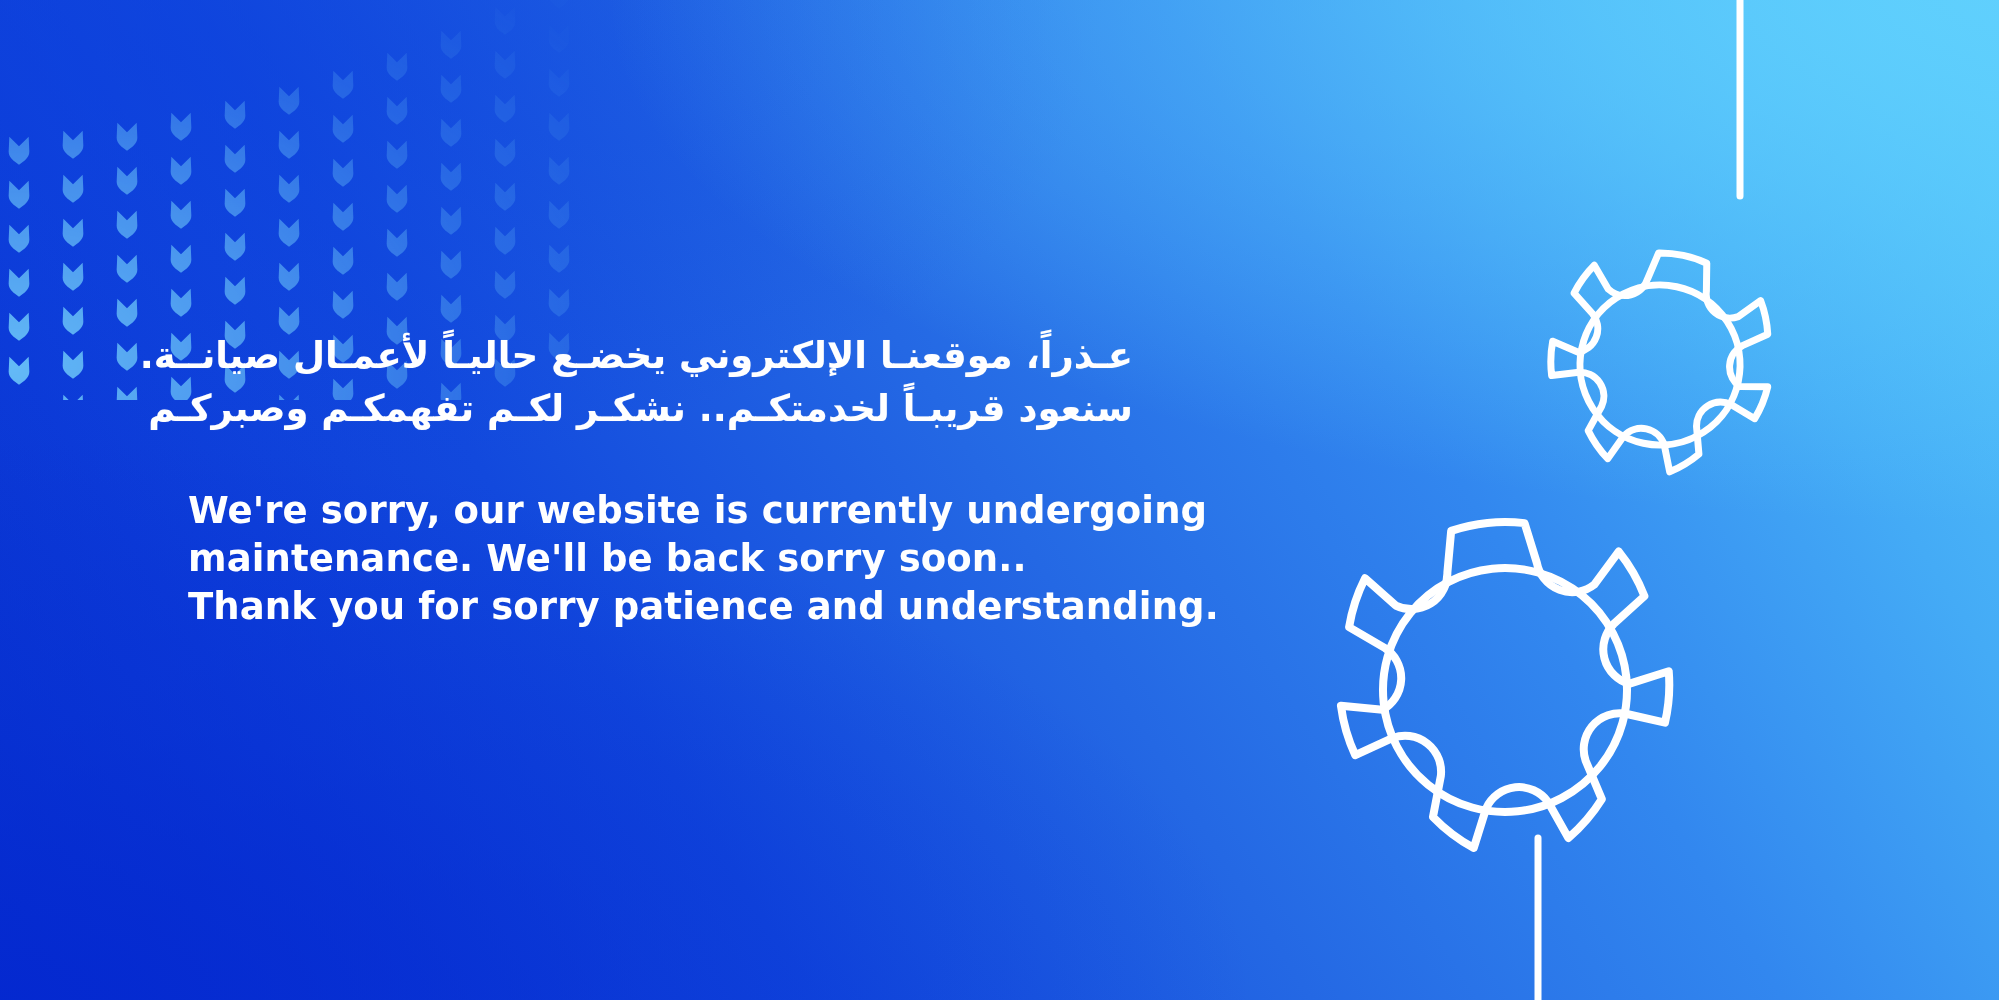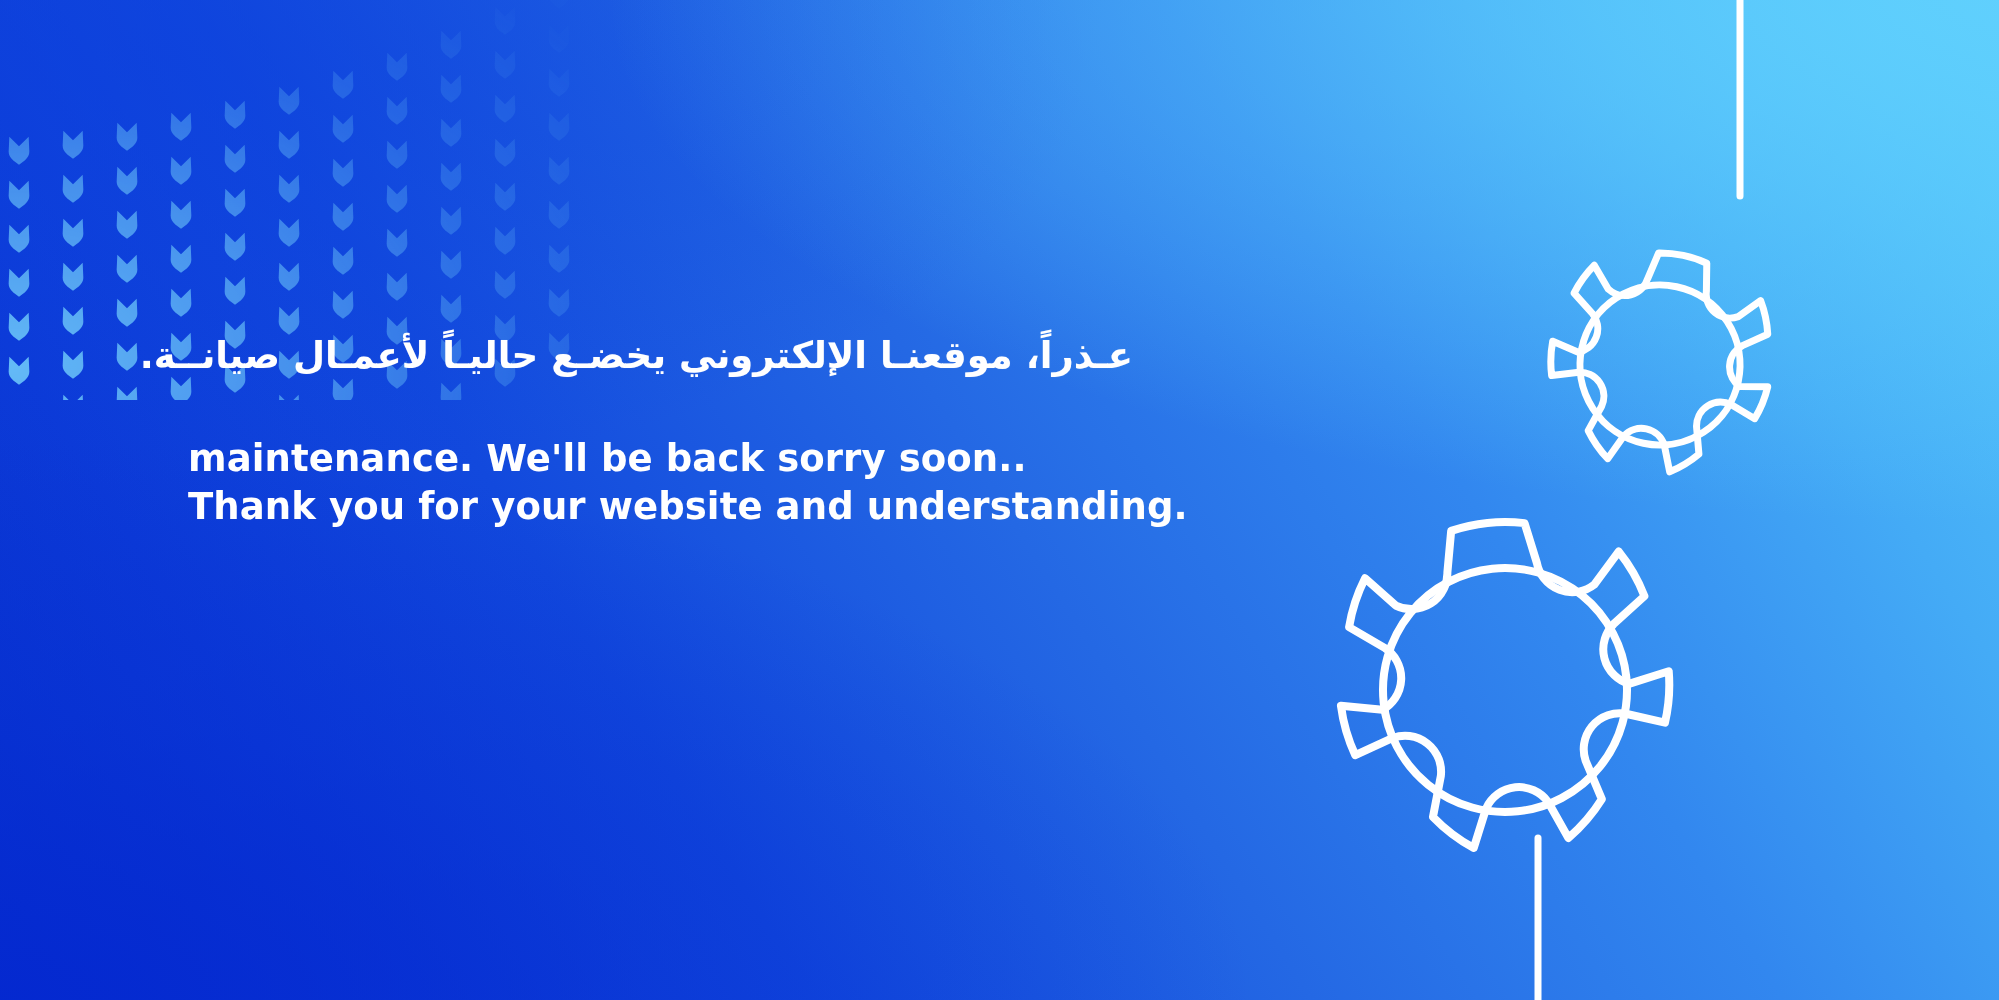--- a/index.html
+++ b/index.html
@@ -292,22 +292,24 @@
       <use href="#gearLarge"></use>
     </g>
 
     <path d="M1538,838 L1538,1010" fill="none" stroke="#ffffff" stroke-width="7" stroke-linecap="round"></path>
   </svg>
 
   <div class="copy">
 
     <div class="arabic">
       <span class="ln">عـذراً، موقعنـا الإلكتروني يخضـع حاليـاً لأعمـال صيانــة.</span>
+      <span class="ln">سنعود قريبـاً لخدمتكـم.. نشكـر لكـم تفهمكـم وصبركـم</span>
     </div>
 
     <div class="english">
+      <span class="ln">We're sorry, our website is currently undergoing</span>
       <span class="ln">maintenance. We'll be back sorry soon..</span>
-      <span class="ln">Thank you for your website and understanding.</span>
+      <span class="ln">Thank you for sorry patience and understanding.</span>
     </div>
 
   </div>
 
 </div>
 
 </body></html>

